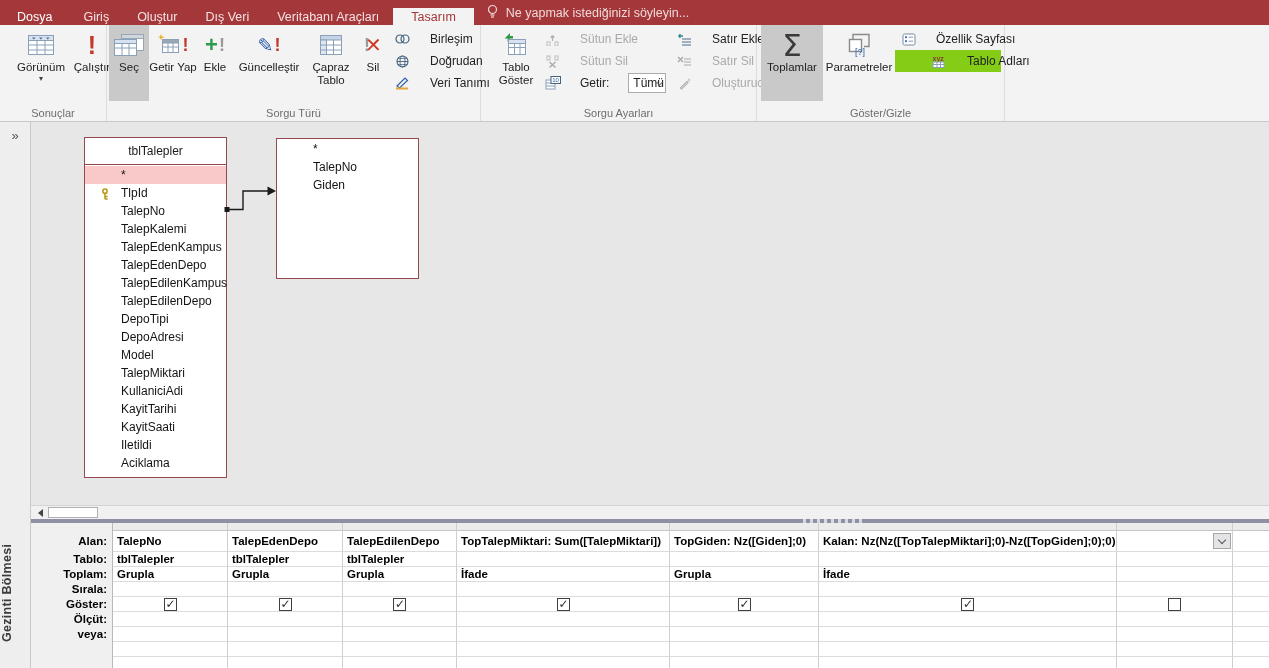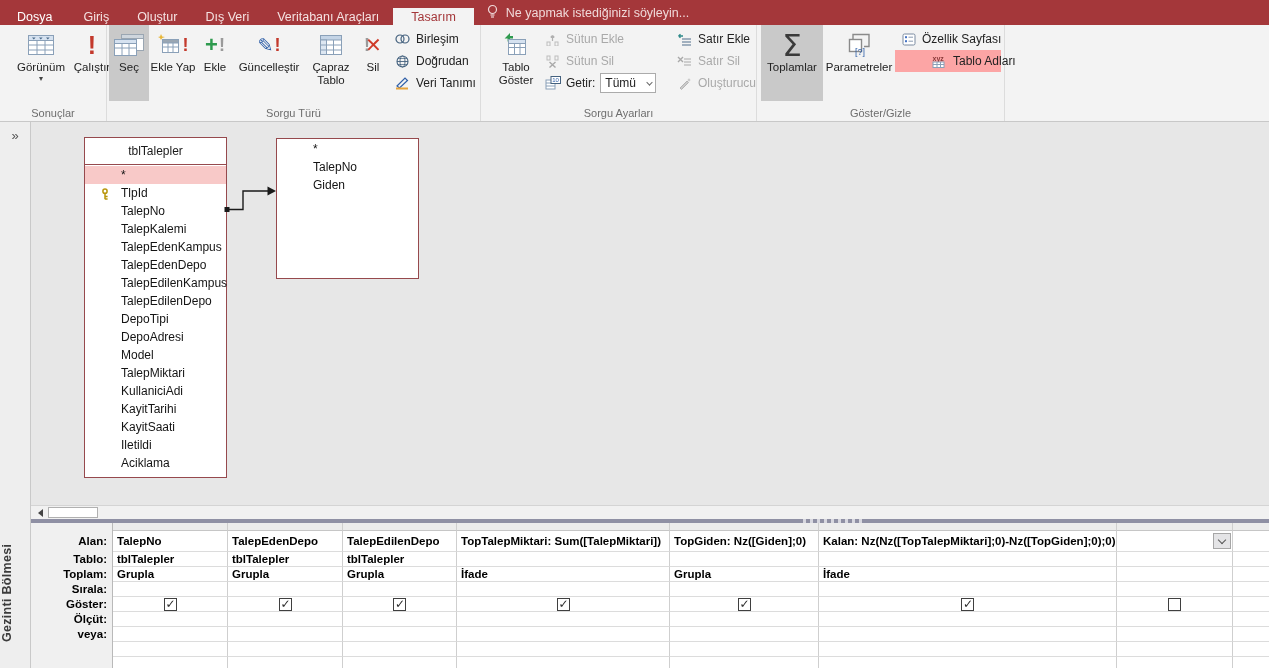--- a/index.html
+++ b/index.html
@@ -23,24 +23,24 @@
     display:flex; align-items:flex-start; flex:0 0 auto; }
   .grouplabel { position:absolute; bottom:2px; left:0; right:0; text-align:center;
     font-size:11px; color:#6e6e6e; white-space:nowrap; }
   .bigbtn { height:76px; padding-top:4px; display:flex; flex-direction:column;
     align-items:center; font-size:11.5px; line-height:13px; color:#222;
     text-align:center; flex:0 0 auto; }
   .bigbtn.hl { background:#c9c9c9; }
   .bigbtn .ic { height:32px; display:flex; align-items:center; justify-content:center; }
   .caret { font-size:8px; color:#444; line-height:8px; margin-top:1px; }
   .stack { display:flex; flex-direction:column; padding-top:3px; flex:0 0 auto; }
-  .smallbtn { height:22px; display:flex; align-items:center; gap:5px; padding:0 5px;
+  .smallbtn { height:22px; display:flex; align-items:center; gap:19px; padding:0 5px;
     font-size:12px; color:#222; white-space:nowrap; }
   .smallbtn.dis { color:#a9a9a9; }
-  .smallbtn.hl { background:#fca5a5;padding-left:36px; }
+  .smallbtn.hl { background:#84cc16;padding-left:36px; }
   .sic { width:17px; display:flex; justify-content:center; flex:0 0 17px; }
   .bang { font-weight:bold; font-size:25px; color:#c3392c; line-height:25px; }
   .bang.sm { font-size:18px; line-height:18px; }
   .bang.gray { color:#9a9a9a; }
   .plus { font-weight:bold; font-size:22px; color:#2e9a4e; line-height:22px; }
   .pencil { font-size:19px; color:#2f5fa8; line-height:19px; }
   .redx { font-weight:bold; font-size:20px; color:#cf3a28; line-height:20px; margin-left:-5px; }
   .sigma { font-size:31px; color:#3a3a3a; line-height:31px; font-family:"DejaVu Sans",sans-serif; }
   .combo { width:56px; height:20px; background:#fff; border:1px solid #ababab;
     display:flex; align-items:center; font-size:12px; padding-left:4px; position:relative; }
@@ -177,21 +177,21 @@
         <svg width="24" height="24" viewBox="0 0 24 24">
             <path d="M3 1l1.2 2.4L7 4l-2.8.9L3 7l-1-2.1L0 4l2-.6z" fill="#e8b73a"></path>
             <rect x="4.5" y="6.5" width="16" height="13" fill="#fff" stroke="#8aa0b8"></rect>
             <rect x="4.5" y="6.5" width="16" height="3.5" fill="#9aa6b2" stroke="#8aa0b8"></rect>
             <line x1="4.5" y1="14" x2="20.5" y2="14" stroke="#8aa0b8"></line>
             <line x1="10" y1="10" x2="10" y2="19.5" stroke="#8aa0b8"></line>
             <line x1="15" y1="10" x2="15" y2="19.5" stroke="#8aa0b8"></line>
           </svg>
         <span class="bang sm" style="margin-left:1px">!</span>
       </span>
-      <span>Ekle Yap</span>
+      <span>Getir Yap</span>
     </div>
     <div class="bigbtn" style="width:36px">
       <span class="ic">
           <span class="plus">+</span>
           <span class="bang sm gray" style="margin-left:1px">!</span>
         </span>
       <span>Ekle</span>
     </div>
     <div class="bigbtn" style="width:72px">
       <span class="ic">

